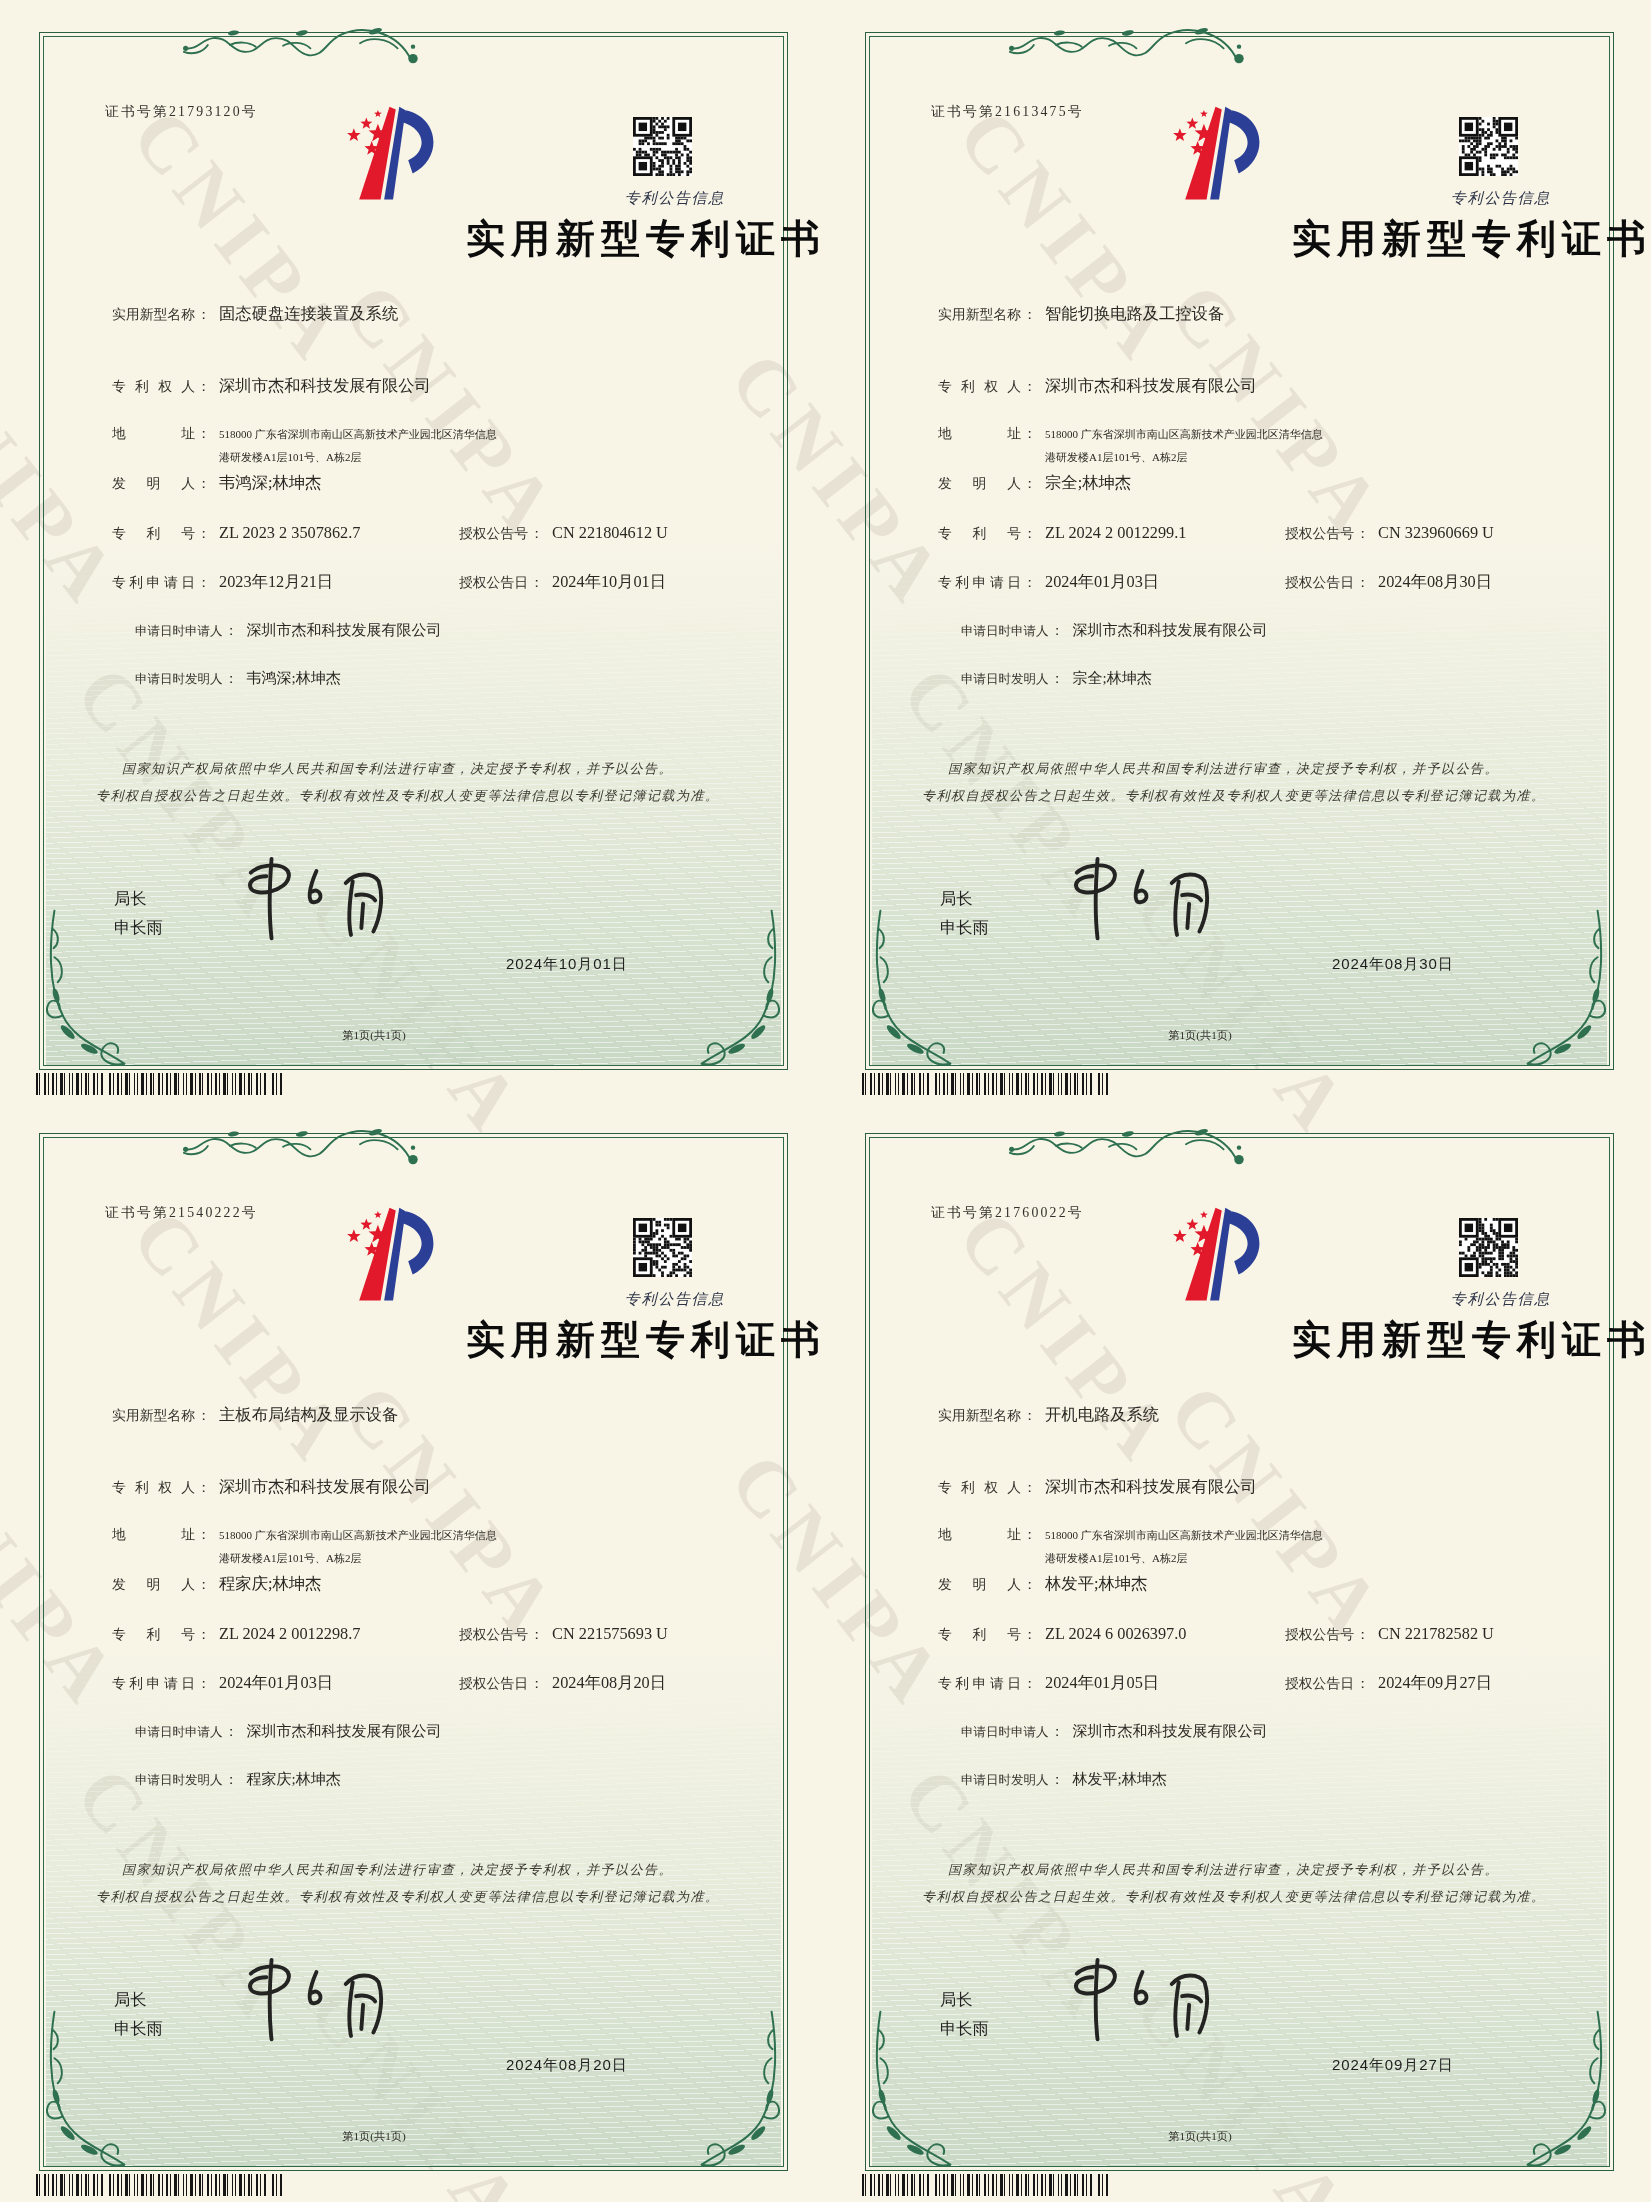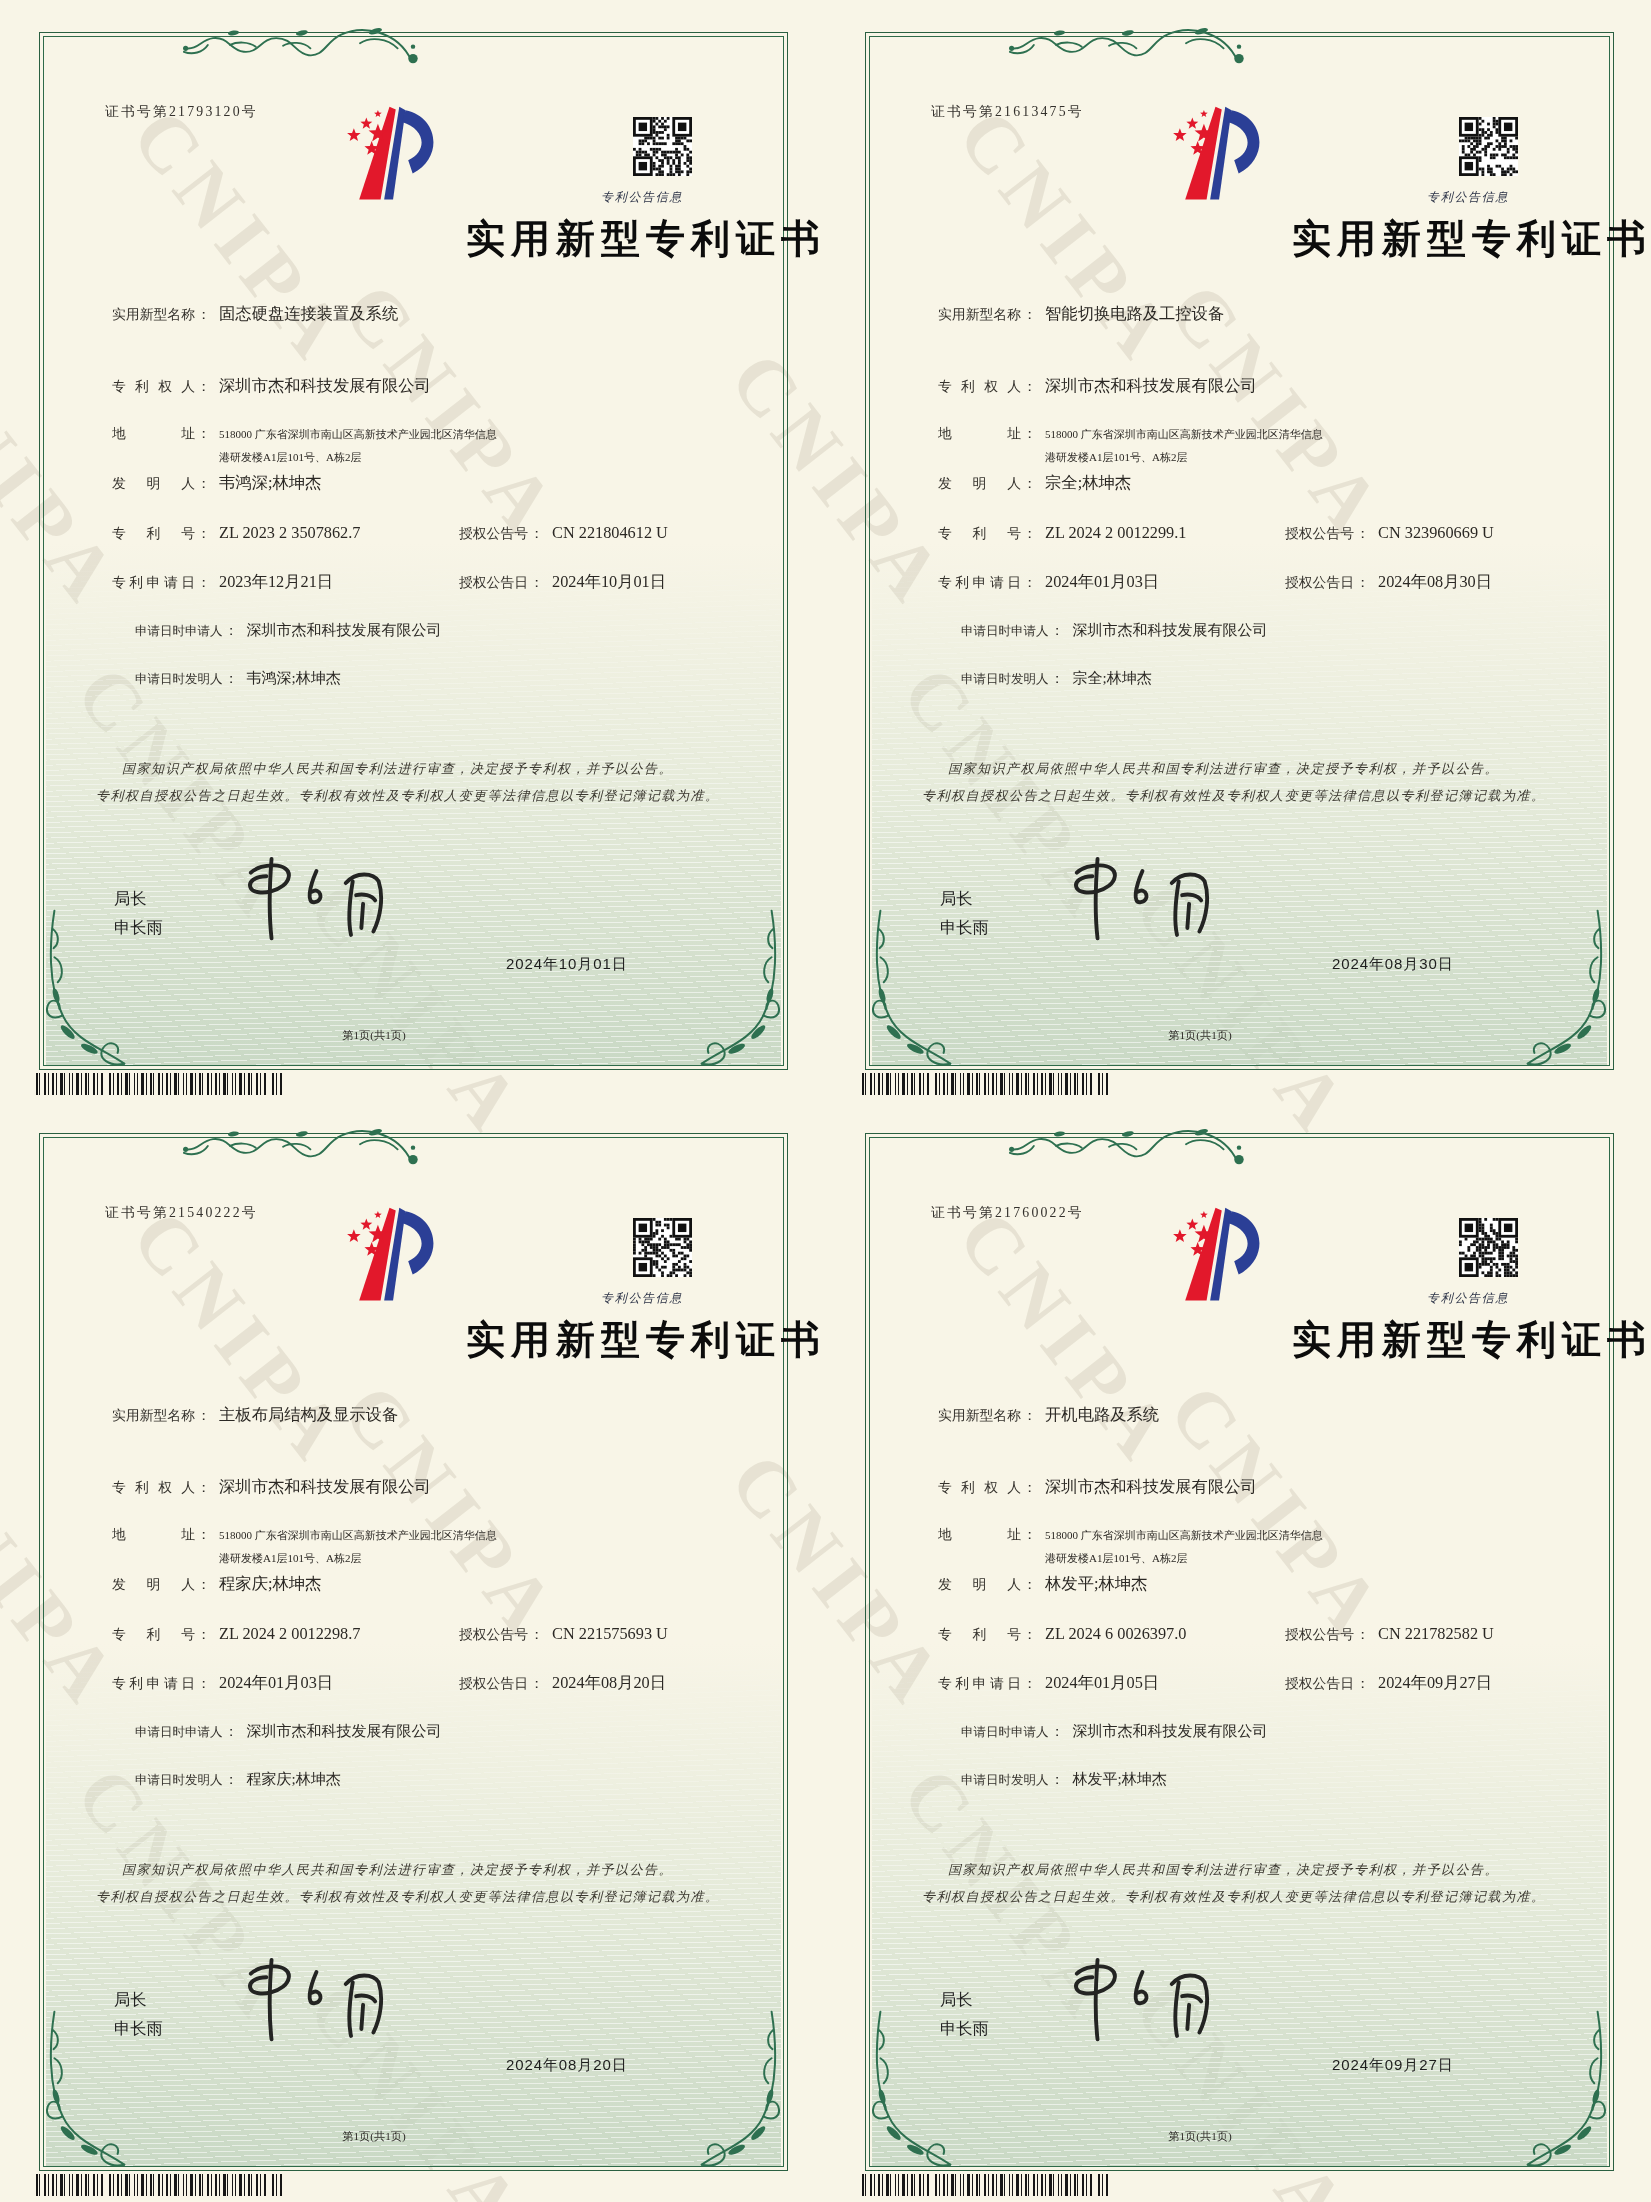--- a/index.html
+++ b/index.html
@@ -19,22 +19,22 @@
       background:repeating-linear-gradient(178deg,rgba(255,255,255,0) 0px,rgba(255,255,255,0) 4.3px,rgba(255,255,255,0.55) 4.3px,rgba(255,255,255,0.55) 5.2px);
       -webkit-mask-image:linear-gradient(180deg,transparent 0%,#000 60%);
       mask-image:linear-gradient(180deg,transparent 0%,#000 60%);}
   .top-orn{position:absolute;left:172px;top:20.6px;width:482px;height:53px;}
   .corner-orn{position:absolute;top:909px;width:100px;height:158px;}
   .corner-orn.left{left:41px;}
   .corner-orn.right{left:685px;transform:scaleX(-1);}
   .cert-no{position:absolute;left:105px;top:103px;font-size:13.8px;letter-spacing:2.2px;color:#33302c;}
   .logo{position:absolute;left:336px;top:105px;width:107px;height:98px;}
   .qr{position:absolute;left:633px;top:117px;width:59px;height:59px;background:#fff;}
-  .qr-caption{position:absolute;left:601px;top:189px;width:124px;text-align:left;
-      font-size:12px;letter-spacing:1.7px;color:#2c3347;font-style:italic;}
+  .qr-caption{position:absolute;left:601px;top:189px;width:124px;text-align:right;
+      font-size:15px;letter-spacing:1.7px;color:#2c3347;font-style:italic;}
   .title{position:absolute;left:0;top:212px;width:826px;text-align:right;
       font-size:39px;font-weight:700;letter-spacing:6px;color:#0c0c0c;}
   .row{position:absolute;left:112px;width:671px;display:flex;align-items:baseline;}
   .lbl{display:inline-block;width:83px;text-align:justify;text-align-last:justify;
       font-size:13.8px;color:#35322d;flex:none;}
   .lbl2{font-size:12.5px;color:#35322d;flex:none;margin-left:23px;}
   .colon{font-size:13.8px;margin:0 8.6px 0 1.7px;flex:none;}
   .val{font-size:16.3px;color:#2b2824;}
   .val2{font-size:15px;color:#2b2824;}
   .addr .line{font-size:11px;line-height:23px;}

